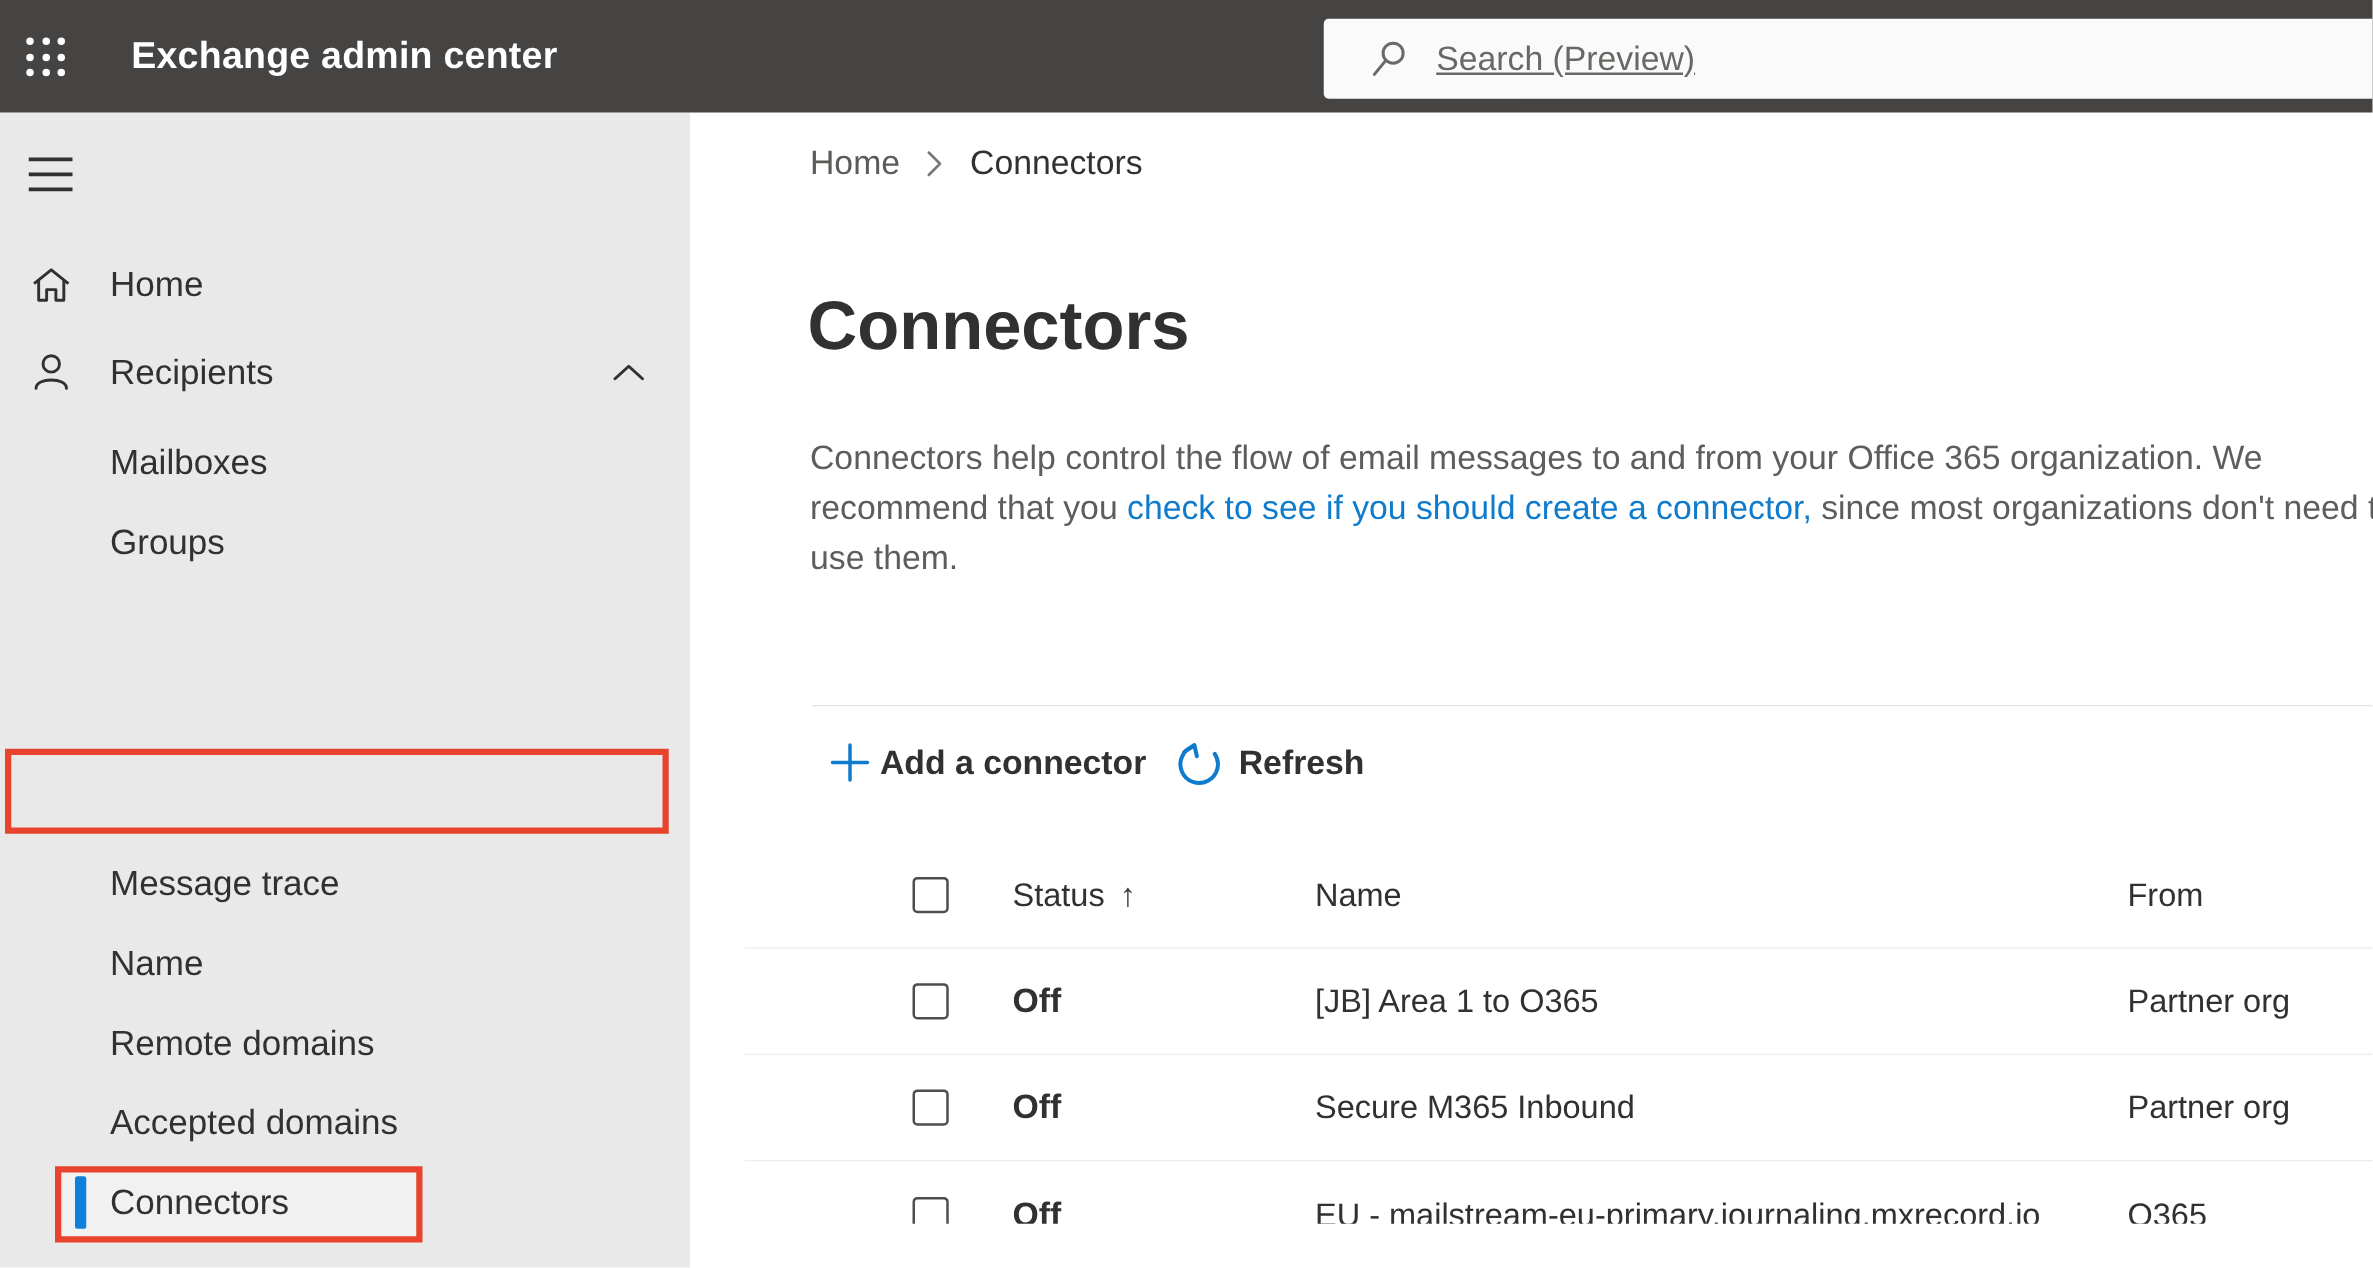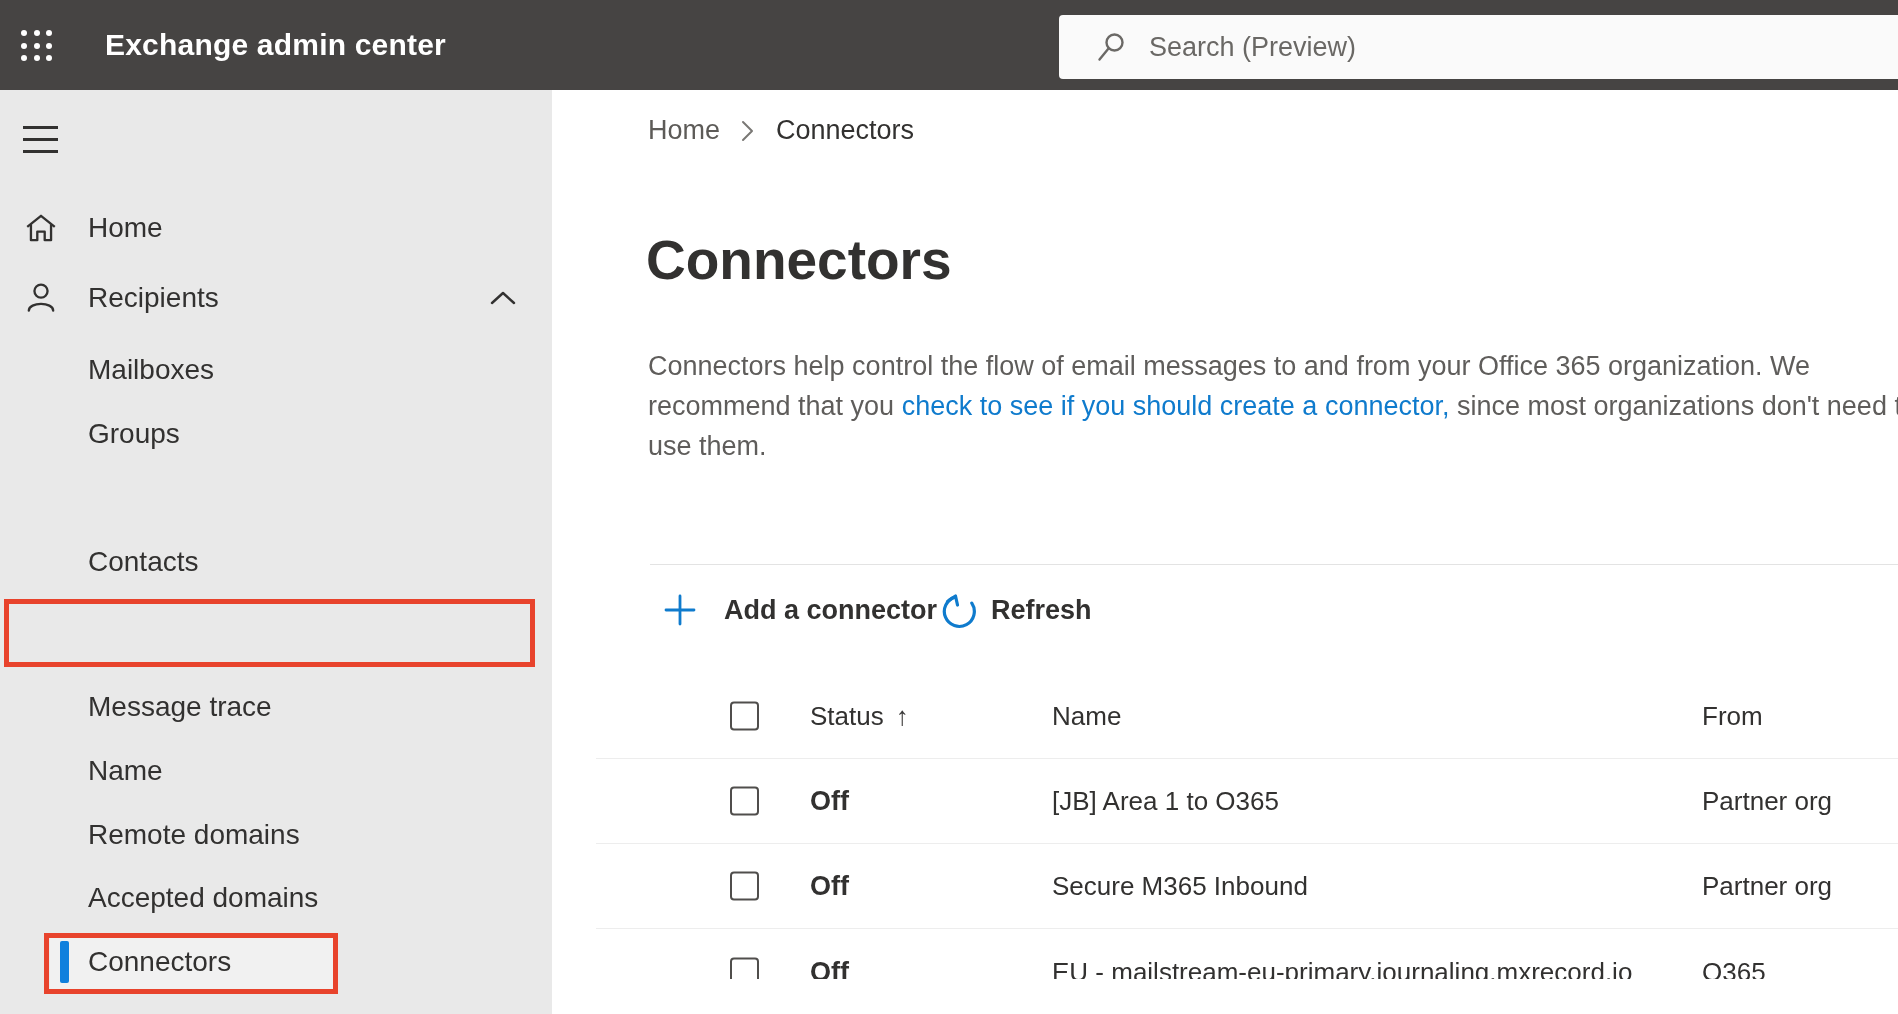--- a/index.html
+++ b/index.html
@@ -10,21 +10,21 @@
   .topbar { position:absolute; left:0; top:0; width:1898px; height:90px; background:#464443; z-index:30; }
   .waffle { position:absolute; left:21px; top:30px; width:33px; height:31px;
             display:grid; grid-template-columns:repeat(3,6px); grid-template-rows:repeat(3,6px);
             gap:6.5px; cursor:pointer; }
   .waffle span { width:6px; height:6px; border-radius:50%; background:#fff; }
   .app-title { position:absolute; left:105px; top:0; height:90px; line-height:90px;
                color:#fff; font-size:30px; font-weight:600; letter-spacing:.2px; }
   .searchbox { position:absolute; left:1059px; right:0; top:15px; height:64px;
                background:#fafafa; border-radius:4px 0 0 4px; display:flex; align-items:center; }
   .search-icon { margin-left:38px; display:flex; }
-  .search-placeholder { margin-left:22px; font-size:27px; color:#6a6865; }
+  .search-placeholder { margin-left:22px; font-size:27px; color:#6a6865;text-decoration:underline; }
 
   
   .sidebar { position:absolute; left:0; top:90px; width:552px; bottom:0; background:#e9e9e9; z-index:5; }
   .hamburger { position:absolute; left:23px; top:36px; width:35px; height:27px; cursor:pointer; }
   .hamburger i { display:block; height:3px; background:#323130; margin-bottom:9px; }
   .nav-item { position:absolute; left:0; right:0; height:64px; cursor:pointer; }
   .nav-icon { position:absolute; left:23px; top:50%; transform:translateY(-50%); width:36px; height:36px; display:flex; align-items:center; justify-content:center; }
   .nav-label { position:absolute; left:88px; top:50%; transform:translateY(-50%); font-size:28px; color:#323130; white-space:nowrap; }
   .nav-chevron { position:absolute; left:489px; top:50%; transform:translateY(-50%); width:28px; height:20px; }
   .selected-bg { position:absolute; left:50px; top:845px; width:287px; height:57px; background:#f1f1f1; }
@@ -40,21 +40,21 @@
   .crumb-sep { margin:0 20px; display:flex; }
   .crumb-current { color:#323130; }
   .page-title { position:absolute; left:94px; top:138px; font-size:55px; font-weight:700; color:#323130; }
   .page-desc { position:absolute; left:96px; top:256px; width:1280px; font-size:27px; line-height:40px; color:#5f5d5b; }
   .page-desc a { color:#0f7bcd; text-decoration:none; cursor:pointer; }
 
   .toolbar-divider { position:absolute; left:98px; right:0; top:474px; height:1px; background:#e3e3e3; }
   .toolbar { position:absolute; left:0; right:0; top:492px; height:56px; }
   .tb-btn { position:absolute; display:flex; align-items:center; height:56px; cursor:pointer; }
   .tb-btn .tb-label { font-size:27px; font-weight:600; color:#323130; }
-  .btn-add { left:112px; } .btn-add .tb-label { margin-left:28px; }
+  .btn-add { left:112px; } .btn-add .tb-label { margin-left:8px; }
   .btn-refresh { left:389px;text-align:center; } .btn-refresh .tb-label { margin-left:12px; }
 
   
   .table { position:absolute; left:0; right:0; top:584px;padding-left:44px; }
   .trow { position:relative; height:85px; border-bottom:1px solid #ededed; }
   .cb { position:absolute; left:134px; top:50%; transform:translateY(-50%);
         width:29px; height:29px; border:2px solid #504e4c; border-radius:4px; background:#fff; cursor:pointer; }
   .col-status { position:absolute; left:214px; top:50%; transform:translateY(-50%); font-size:26px; white-space:nowrap; }
   .col-name   { position:absolute; left:456px; top:50%; transform:translateY(-50%); font-size:26px; white-space:nowrap; }
   .col-from   { position:absolute; left:1106px; top:50%; transform:translateY(-50%); font-size:26px; white-space:nowrap; }
@@ -125,23 +125,20 @@
       </svg>
     </span>
   </div>
 
   <div class="nav-item" style="top:248px">
     <span class="nav-label">Mailboxes</span>
   </div>
   <div class="nav-item" style="top:312px">
     <span class="nav-label">Groups</span>
   </div>
-  <div class="nav-item" style="top:440px">
-    <span class="nav-label">Contacts</span>
-  </div>
 
 
   <div class="nav-item" style="top:585px">
     <span class="nav-label">Message trace</span>
   </div>
   <div class="nav-item" style="top:649px">
     <span class="nav-label">Name</span>
   </div>
   <div class="nav-item" style="top:713px">
     <span class="nav-label">Remote domains</span>

